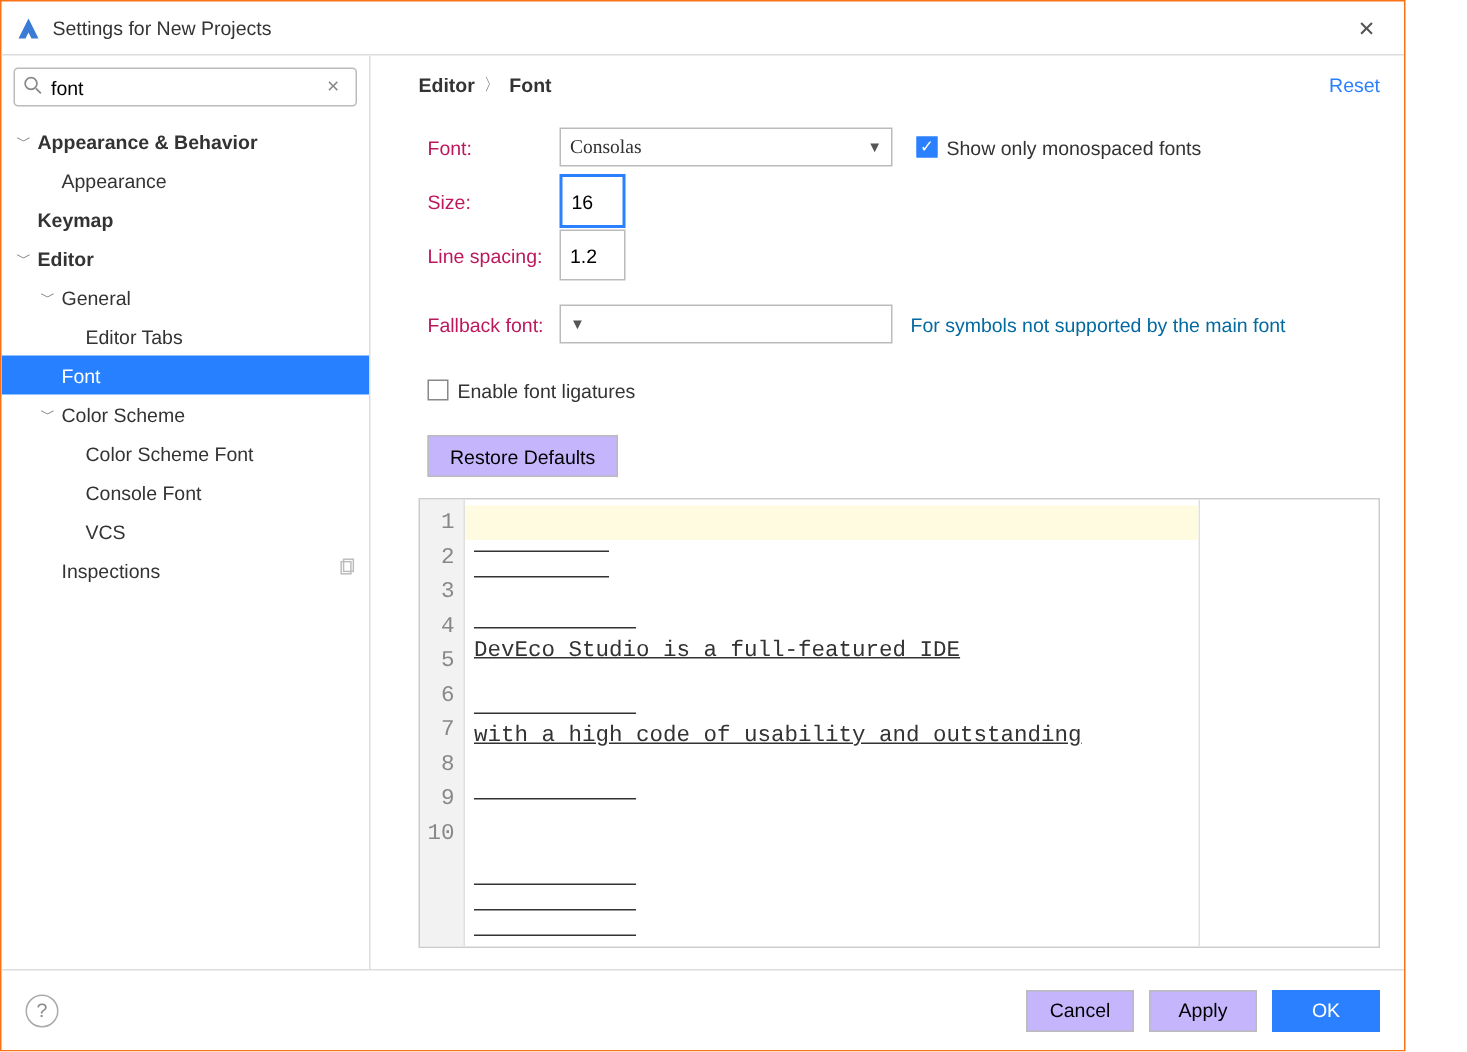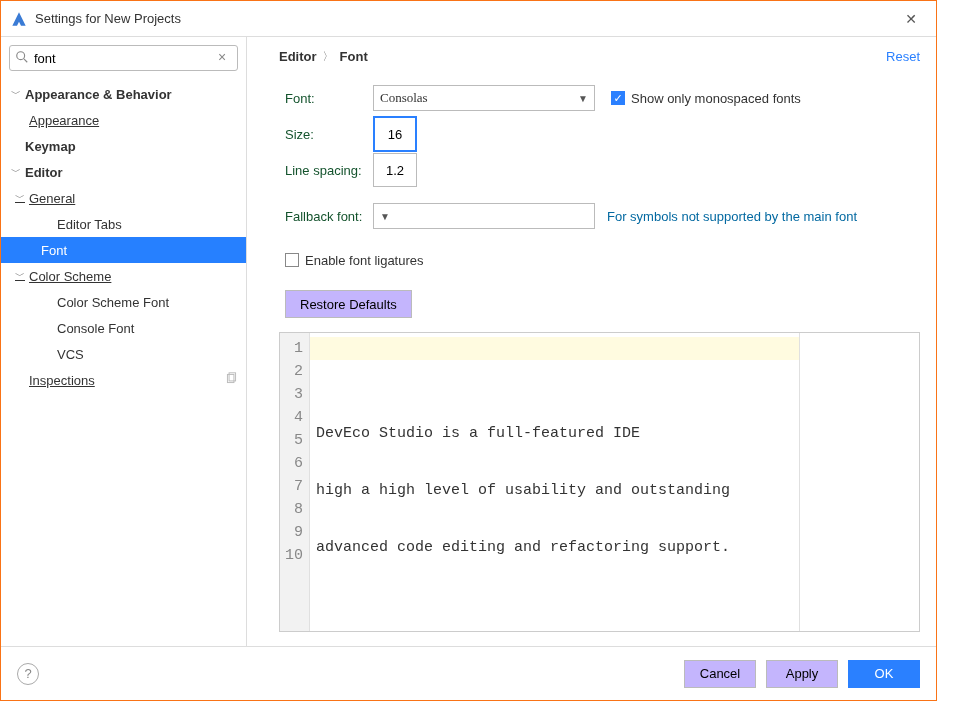--- a/index.html
+++ b/index.html
@@ -16,46 +16,46 @@
   .searchbox input { width: 100%; height: 26px; padding: 2px 26px 2px 24px; border: 1px solid #bbb; border-radius: 3px; font-size: 13px; outline: none; }
   .searchbox .searchicon { position: absolute; left: 6px; top: 5px; width: 14px; height: 14px; color: #888; }
   .searchbox .clear { position: absolute; right: 6px; top: 5px; width: 14px; height: 14px; color: #888; cursor: pointer; font-size: 14px; line-height: 14px; }
   .tree { flex: 1; overflow: auto; padding-top: 2px; }
   .tree-row { display: flex; align-items: center; height: 26px; padding-left: 8px; cursor: pointer; }
   .tree-row.selected { background: #2680ff; color: #fff; }
   .tree-row .exp { width: 14px; text-align: center; color: #777; font-size: 10px; margin-right: 2px; }
   .tree-row .lbl { white-space: nowrap; }
   .tree-row .bold { font-weight: 600; }
   .tree-row .trailicon { margin-left: auto; margin-right: 8px; color: #aaa; }
-  .indent1 { padding-left: 12px; text-decoration: underline; }
+  .indent1 { padding-left: 24px; }
   .indent2 { padding-left: 40px; }
   .indent3 { padding-left: 56px; }
   .content { flex: 1; display: flex; flex-direction: column; padding: 12px 16px 0 16px; overflow: hidden; }
   .crumbs { display: flex; align-items: center; margin-bottom: 16px; }
   .crumbs .crumb { font-weight: 600; }
   .crumbs .sep { margin: 0 6px; font-size: 11px; color: #777; }
   .crumbs .reset { margin-left: auto; color: #2a80ff; cursor: pointer; }
   .form { display: flex; flex-direction: column; gap: 0; padding-left: 6px; }
   .form-row { display: flex; align-items: center; min-height: 36px; }
-  .form-row .lblcol { width: 88px; color: #14532d; }
+  .form-row .lblcol { width: 88px; color: #be185d; }
   .combo { width: 222px; height: 26px; border: 1px solid #bbb; display: flex; align-items: center; padding: 0 6px; background: #fff; cursor: pointer; font-family: Liberation Serif, serif; }
   .combo .val { flex: 1; }
   .combo .arrow { color: #555; font-size: 10px; }
-  .numbox { width: 44px; height: 26px; border: 2px solid #2a80ff; padding: 16px 6px; font-size: 13px; outline: none; text-align: center; }
+  .numbox { width: 44px; height: 26px; border: 2px solid #2a80ff; padding: 16px 6px; font-size: 13px; outline: none; text-align: left; }
   .numbox.plain { border: 1px solid #bbb; }
   .chk { display: flex; align-items: center; gap: 6px; cursor: pointer; }
   .chkbox { width: 14px; height: 14px; border: 1px solid #888; display: inline-flex; align-items: center; justify-content: center; background: #fff; }
   .chkbox.checked { background: #2a80ff; border-color: #2a80ff; color: #fff; font-size: 11px; line-height: 10px; }
   .hint { color: #0369a1; margin-left: 12px; }
   .btn { height: 28px; border: 1px solid #bbb; background: #c4b5fd; padding: 0 14px; cursor: pointer; font-size: 13px; }
   .btn.primary { background: #2a80ff; border-color: #2a80ff; color: #fff; }
   .preview { flex: 1; margin-top: 10px; border: 1px solid #ccc; display: flex; font-family: Consolas, "Courier New", monospace; font-size: 15px; overflow: hidden; min-height: 200px; }
   .gutter { width: 30px; background: #f2f2f2; border-right: 1px solid #e0e0e0; text-align: right; padding: 4px 6px 4px 0; color: #888; }
   .gutter div { height: 23px; line-height: 23px; }
-  .codearea { flex: 1; padding: 4px 6px; white-space: pre; overflow: hidden; position: relative; }
+  .codearea { flex: 1; padding: 4px 6px; white-space: pre; overflow: hidden; position: relative; text-decoration: underline; }
   .codearea .line { height: 23px; line-height: 23px; }
   .codearea .highlight { position: absolute; left: 0; right: 0; top: 4px; height: 23px; background: #fffbe0; z-index: 0; }
   .codearea .lines { position: relative; z-index: 1; }
   .preview .rmargin { width: 120px; border-left: 1px solid #e0e0e0; }
   .footer { height: 54px; border-top: 1px solid #ddd; display: flex; align-items: center; padding: 0 16px; gap: 10px; }
   .footer .help { width: 22px; height: 22px; border: 1.3px solid #aaa; border-radius: 50%; display: flex; align-items: center; justify-content: center; color: #888; cursor: pointer; font-size: 13px; }
   .footer .spacer { flex: 1; }
   .footer .btn { min-width: 72px; }
 </style>
 </head>
@@ -203,22 +203,21 @@
             <div>6</div>
             <div>7</div>
             <div>8</div>
             <div>9</div>
             <div>10</div>
         </div>
         <div class="codearea">
           <div class="highlight"></div>
           <div class="lines">
             <div class="line">DevEco Studio is a full-featured IDE</div>
-            <div class="line">high a high level of usability and outstanding</div>
-            <div class="line">advanced code editing and refactoring support.</div>
+            <div class="line">with a high code of usability and outstanding</div>
             <div class="line"></div>
             
             
             
             
             
             
           </div>
         </div>
         <div class="rmargin"></div>

